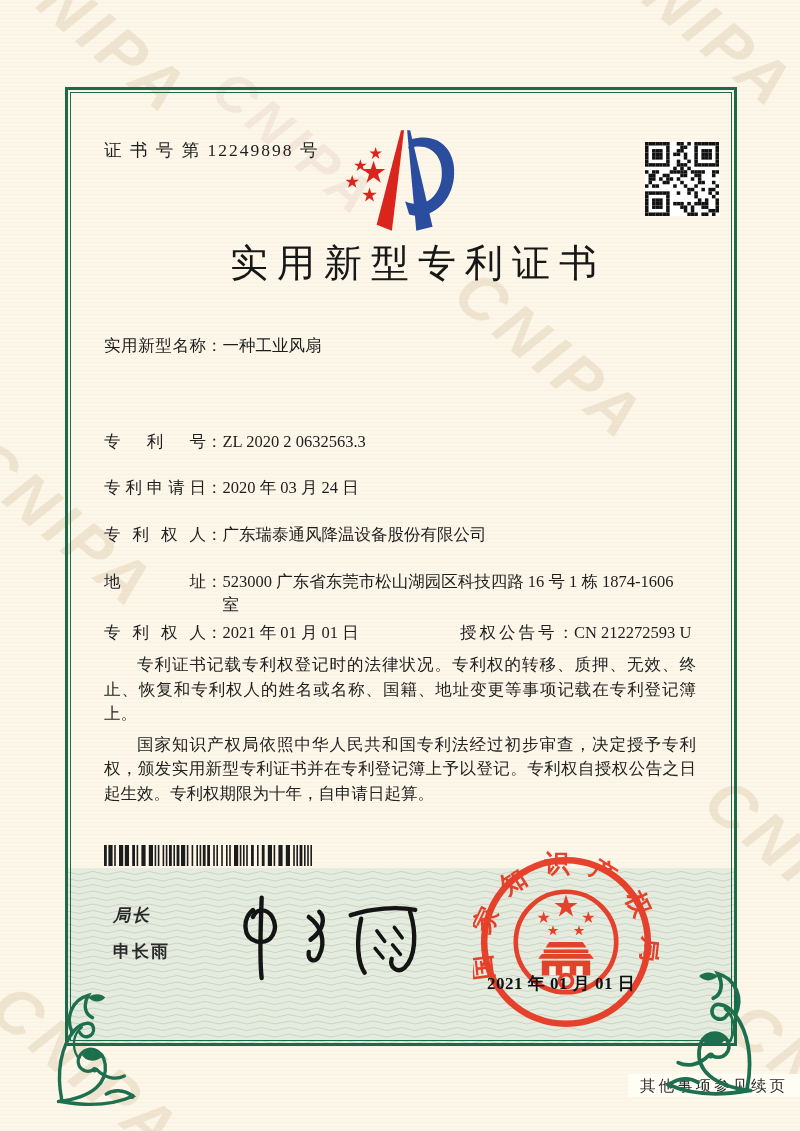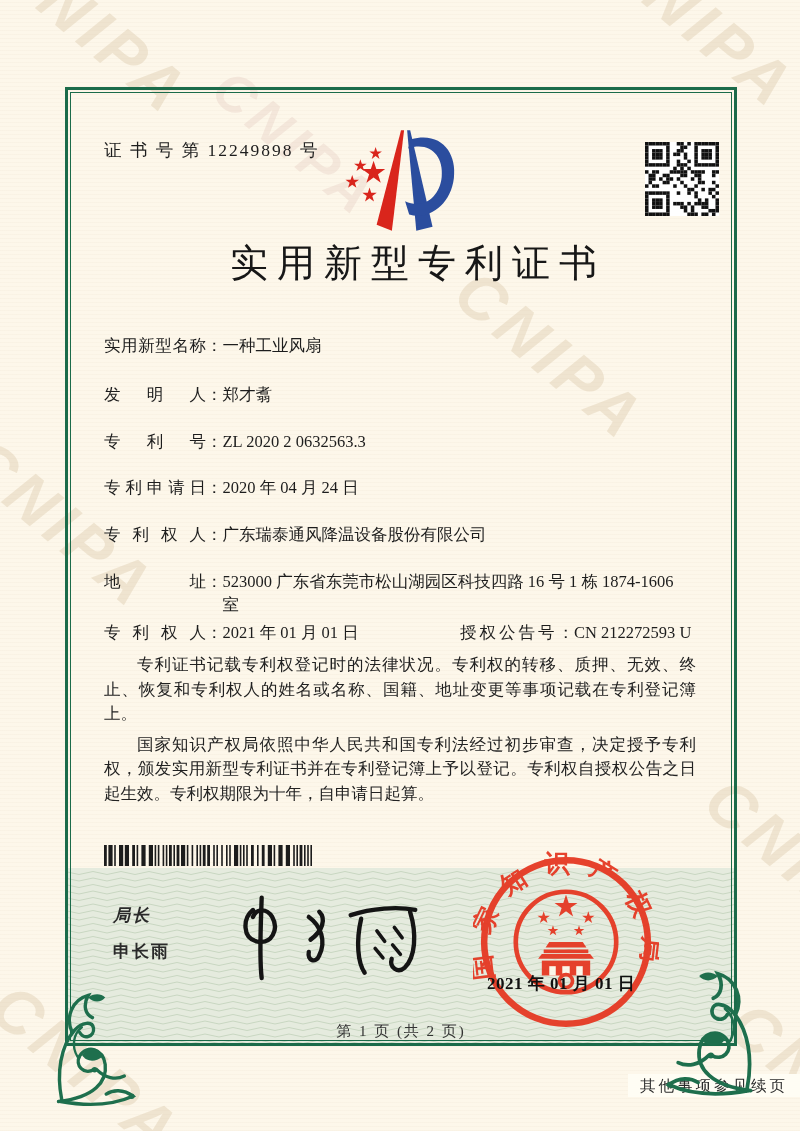--- a/index.html
+++ b/index.html
@@ -355,28 +355,25 @@
       <rect x="21" y="63" width="3.5" height="3.5" fill="#111"></rect>
       <rect x="21" y="66.5" width="3.5" height="3.5" fill="#111"></rect>
       <rect x="21" y="70" width="3.5" height="3.5" fill="#111"></rect>
     </svg>
 
   <div class="title">实用新型专利证书</div>
 
   <div class="row r0">
     <span class="lbl">实用新型名称</span><span class="colon">：</span><span class="val">一种工业风扇</span>
   </div>
-  <div class="row r1">
-    <span class="lbl">发明人</span><span class="colon">：</span><span class="val">郑才翥</span>
-  </div>
   <div class="row r2">
     <span class="lbl">专利号</span><span class="colon">：</span><span class="val">ZL 2020 2 0632563.3</span>
   </div>
   <div class="row r3">
-    <span class="lbl">专利申请日</span><span class="colon">：</span><span class="val">2020 年 04 月 24 日</span>
+    <span class="lbl">专利申请日</span><span class="colon">：</span><span class="val">2020 年 03 月 24 日</span>
   </div>
   <div class="row r4">
     <span class="lbl">专利权人</span><span class="colon">：</span><span class="val">广东瑞泰通风降温设备股份有限公司</span>
   </div>
   <div class="row r5">
     <span class="lbl">地址</span><span class="colon">：</span><span class="val">523000 广东省东莞市松山湖园区科技四路 16 号 1 栋 1874-1606 室</span>
   </div>
   <div class="row r6">
     <span class="lbl">专利权人</span><span class="colon">：</span><span class="val">2021 年 01 月 01 日</span>
     <span class="right-group">
@@ -478,18 +475,17 @@
         <rect x="74" y="120" width="52" height="16"></rect>
         <rect x="82" y="126" width="7" height="10" fill="#fdf7ea"></rect>
         <rect x="96" y="126" width="8" height="10" fill="#fdf7ea"></rect>
         <rect x="111" y="126" width="7" height="10" fill="#fdf7ea"></rect>
         <circle cx="100" cy="142" r="7" fill="none" stroke="#e5351f" stroke-width="4"></circle>
       </g>
     </g>
   </svg>
   <div class="seal-date">2021 年 01 月 01 日</div>
 
-  <div class="page-indicator">第 1 页 (共 2 页)</div>
   <div class="continuation">
     <span>其他事项参见续页</span>
   </div>
 
 </div>
 
 </body></html>

